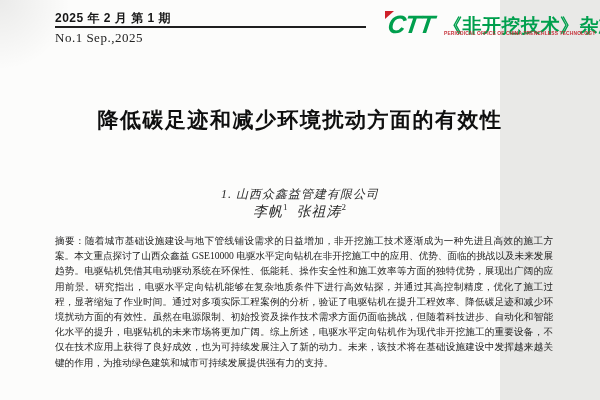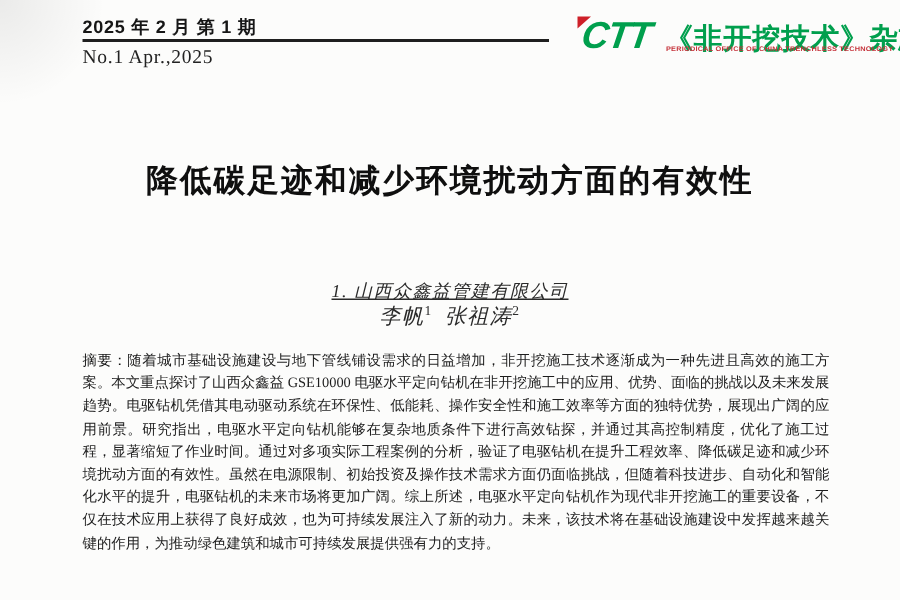--- a/index.html
+++ b/index.html
@@ -5,21 +5,21 @@
   html,body{margin:0;padding:0;}
   body{
     width:600px;height:400px;
     background:#e9e9e7;
     font-family:"Liberation Serif", serif;
     color:#1d1d1d;
     overflow:hidden;
   }
   .page{
     position:relative;
-    width:600px;height:400px;
+    width:500px;height:400px;
     background:#fcfcfb;
     background-image:radial-gradient(circle at 0 0, rgba(0,0,0,0.07), rgba(0,0,0,0) 70px);
   }
   
   .issue-cn{
     position:absolute;left:55px;top:10px;
     font-family:"Liberation Sans", sans-serif;
     font-weight:bold;font-size:12px;letter-spacing:0.5px;
     color:#161616;white-space:nowrap;
   }
@@ -71,21 +71,21 @@
   }
   .authors{
     position:absolute;left:0;top:158px;width:600px;
     text-align:center;font-size:14px;font-style:italic;
     letter-spacing:1px;color:#2a2a2a;margin-top:44px;
   }
   .authors sup{font-size:9px;font-style:normal;}
   .author-gap{display:inline-block;width:8px;}
   .affil{
     position:absolute;left:0;width:600px;text-align:center;
-    font-size:12px;font-style:italic;letter-spacing:1px;color:#2a2a2a;text-decoration:underline;
+    font-size:12px;font-style:italic;letter-spacing:1px;color:#2a2a2a;
   }
   .affil1{top:186px;}
   .affil2{top:206px;}
   
   .bodytext{
     position:absolute;left:55px;top:233px;width:498px;
     font-size:9.6px;line-height:15.2px;color:#1d1d1d;
   }
   .para{margin:0;text-align:justify;}
   .lbl{
@@ -93,21 +93,21 @@
     font-weight:normal;color:#111;
   }
 </style>
 </head>
 <body>
 
 <div class="page">
 
   <div class="issue-cn">2025 年 2 月 第 1 期</div>
   <div class="header-rule"></div>
-  <div class="issue-en">No.1 Apr.,2025</div>
+  <div class="issue-en">No.1 Sep.,2025</div>
 
   <div class="logo">
     <span class="logo-text">CTT</span>
     <span class="logo-tri"></span>
   </div>
   <div class="journal-name">《非开挖技术》杂志社</div>
   <div class="journal-sub">PERIODICAL OFFICE OF CHINA TRENCHLESS TECHNOLOGY</div>
 
   <h1 class="title">降低碳足迹和减少环境扰动方面的有效性</h1>
 

